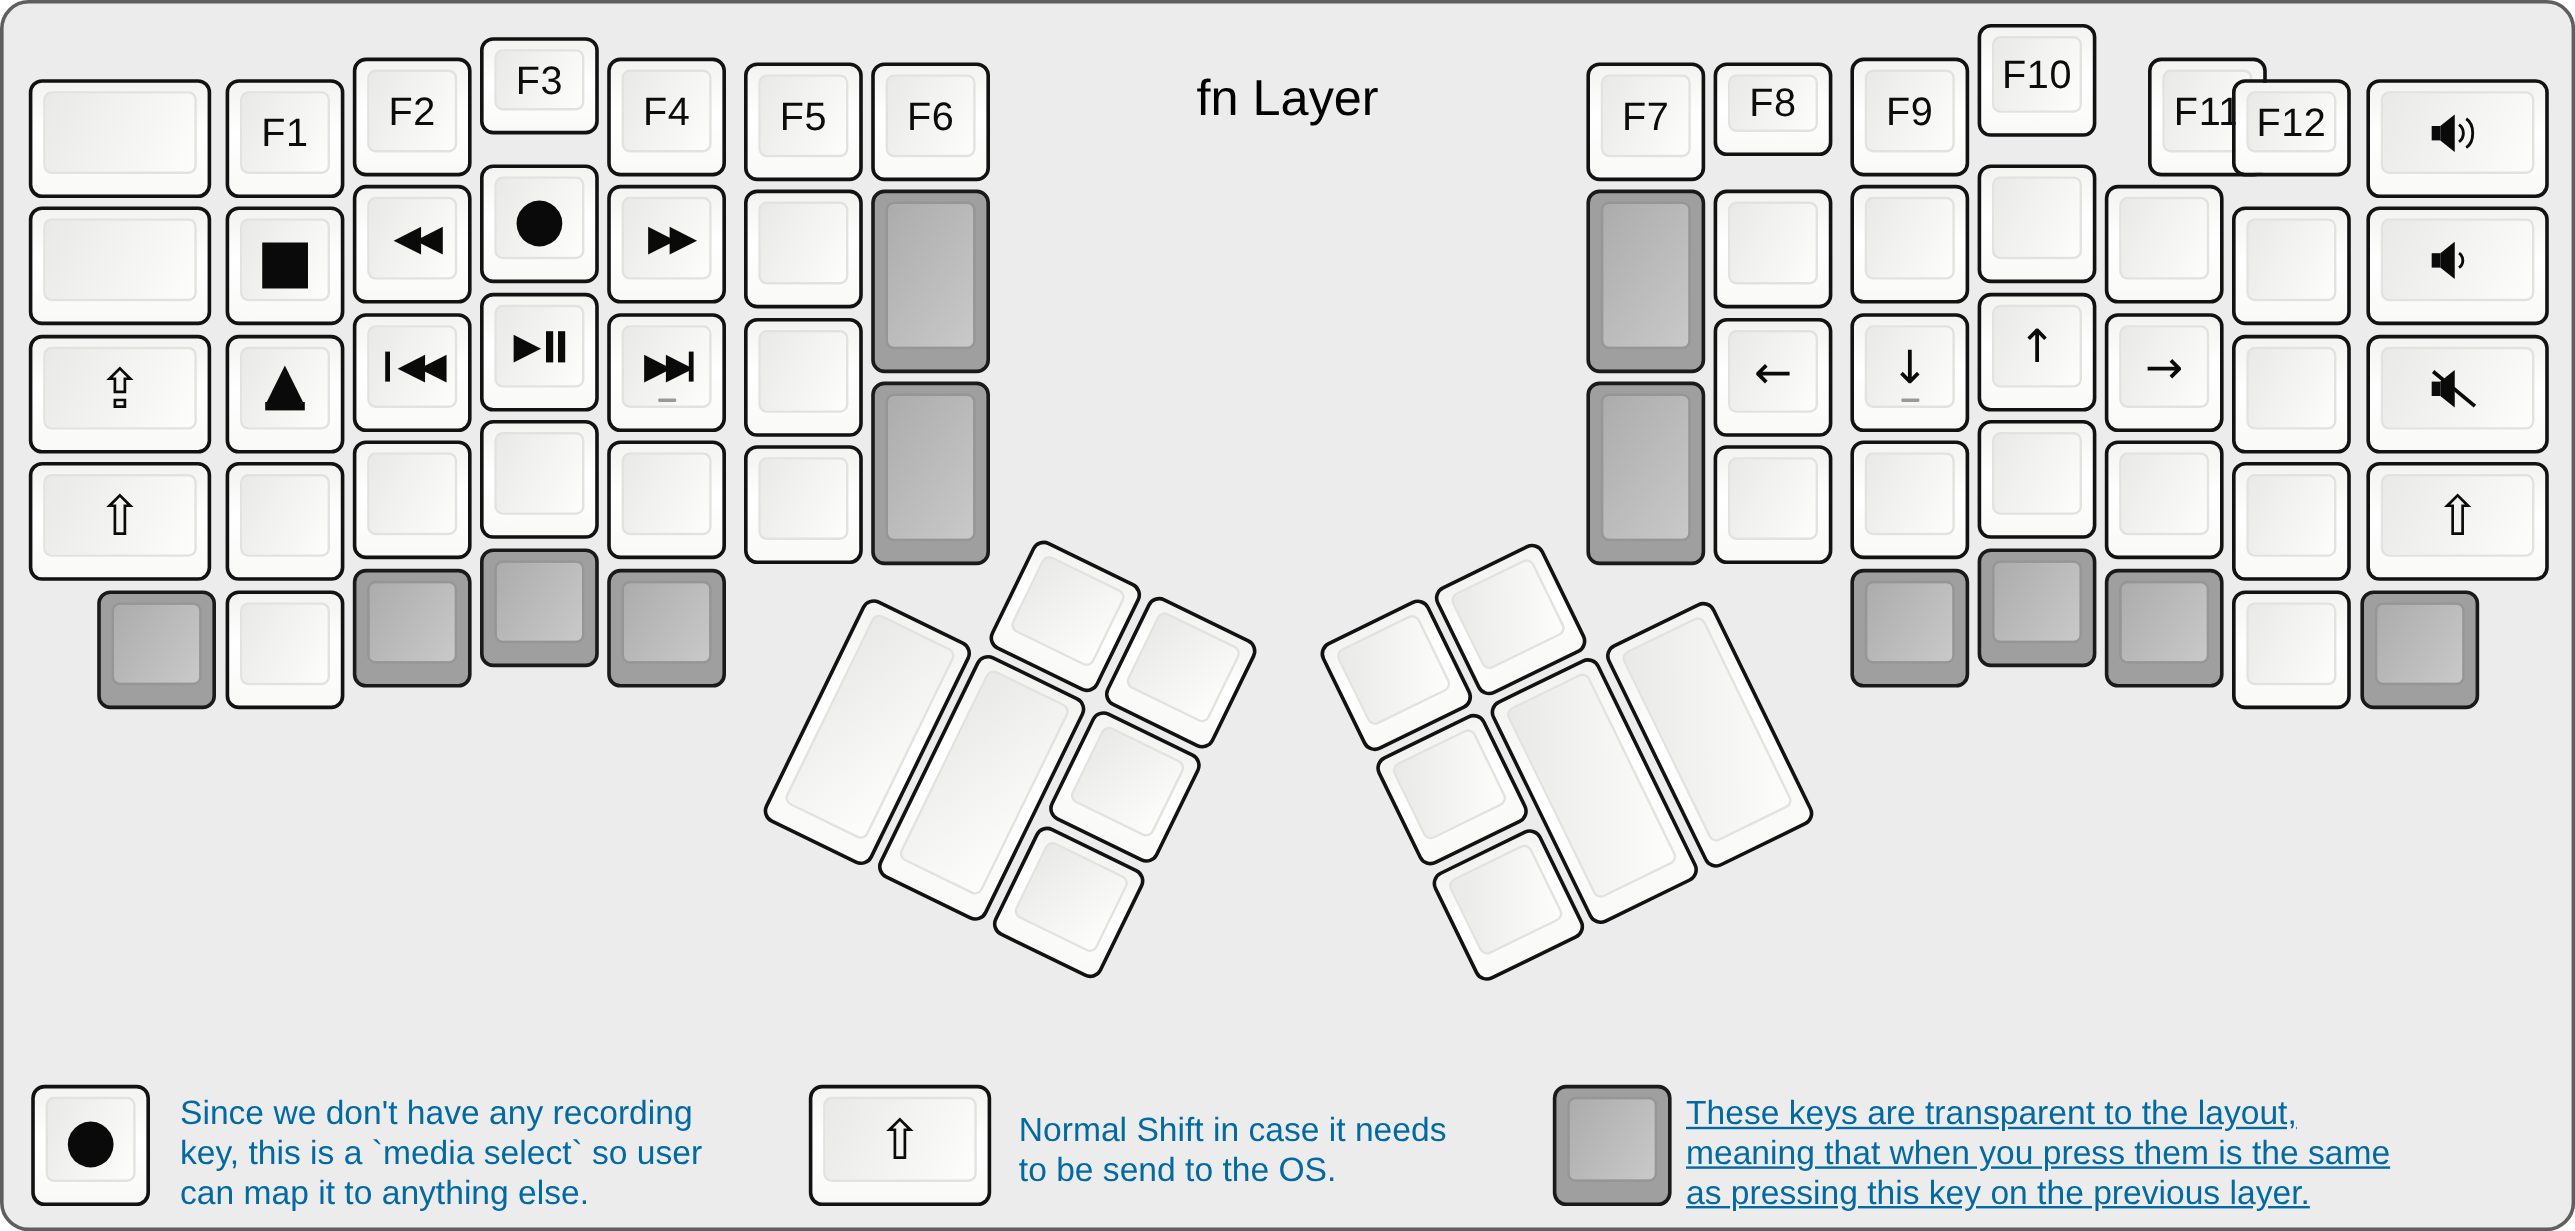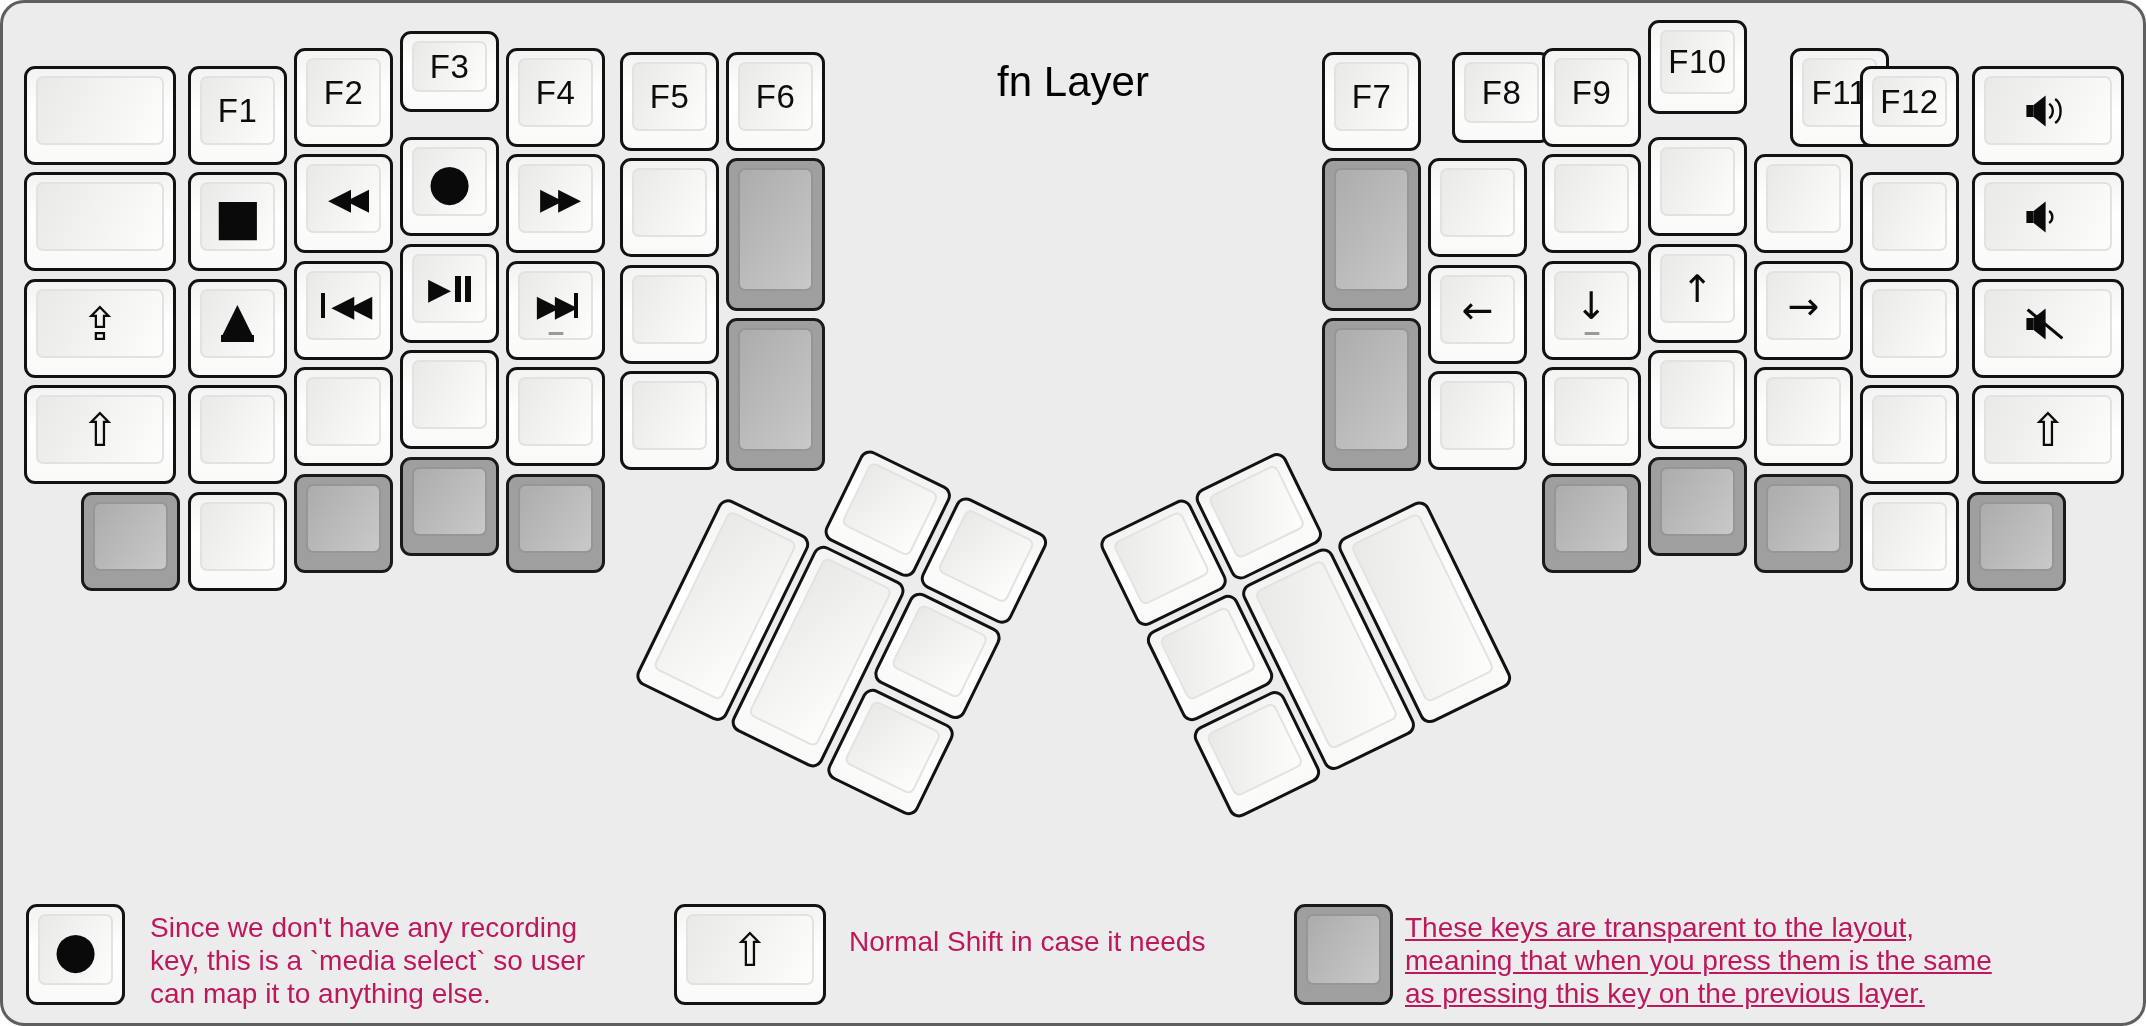--- a/index.html
+++ b/index.html
@@ -57,21 +57,21 @@
   .ejbar{display:block;width:33px;height:7px;background:#0a0a0a;margin-top:4px;}
   .mediarow{display:flex;align-items:center;}
   .tbar{display:block;width:4.5px;height:25px;background:#0a0a0a;margin:0 1px;}
   .ppbar{display:block;width:6px;height:26px;background:#0a0a0a;margin-left:4px;}
   .fdash{
     position:absolute;bottom:22px;left:50%;transform:translateX(-50%);
     width:15px;height:3px;background:#999;border-radius:1px;
   }
   .icon{display:flex;align-items:center;justify-content:center;}
   
-  .ltext{position:absolute;font-size:28px;line-height:33px;color:#be185d;}
+  .ltext{position:absolute;font-size:28px;line-height:33px;color:#0369a1;}
 </style>
 </head>
 <body>
 
 <div class="page">
   <div class="title">fn Layer</div>
   <div id="board">
       <div class="key" style="left: 21px; top: 63px; width: 152px; height: 99px;">
         <div class="top"></div>
       </div>
@@ -238,21 +238,21 @@
         <div class="top">
           <span class="flabel">F7</span>
         </div>
       </div>
       <div class="key gray" style="left: 1319px; top: 155px; width: 99px; height: 153px;">
         <div class="top"></div>
       </div>
       <div class="key gray" style="left: 1319px; top: 315px; width: 99px; height: 153px;">
         <div class="top"></div>
       </div>
-      <div class="key" style="left: 1425px; top: 49px; width: 99px; height: 91px; margin-left: 24px;">
+      <div class="key" style="left: 1425px; top: 49px; width: 99px; height: 78px;">
         <div class="top">
           <span class="flabel">F8</span>
         </div>
       </div>
       <div class="key" style="left: 1425px; top: 155px; width: 99px; height: 99px;">
         <div class="top"></div>
       </div>
       <div class="key" style="left: 1425px; top: 262px; width: 99px; height: 99px;">
         <div class="top">
           <span class="icon">
@@ -444,20 +444,21 @@
       </div>
       <div class="key" style="left: 671px; top: 901px; width: 152px; height: 101px;">
         <div class="top">
           <span class="icon">
             <span class="glyph shiftg">⇧</span>
           </span>
         </div>
       </div>
       <div class="ltext" style="left: 846px; top: 922px;">
         <div>Normal Shift in case it needs</div>
+        <div>to be send to the OS.</div>
       </div>
       <div class="key gray" style="left: 1291px; top: 901px; width: 99px; height: 101px;">
         <div class="top"></div>
       </div>
       <div class="ltext" style="left: 1402px; top: 908px; text-decoration: underline;">
         <div>These keys are transparent to the layout,</div>
         <div>meaning that when you press them is the same</div>
         <div>as pressing this key on the previous layer.</div>
       </div>
     </div>

